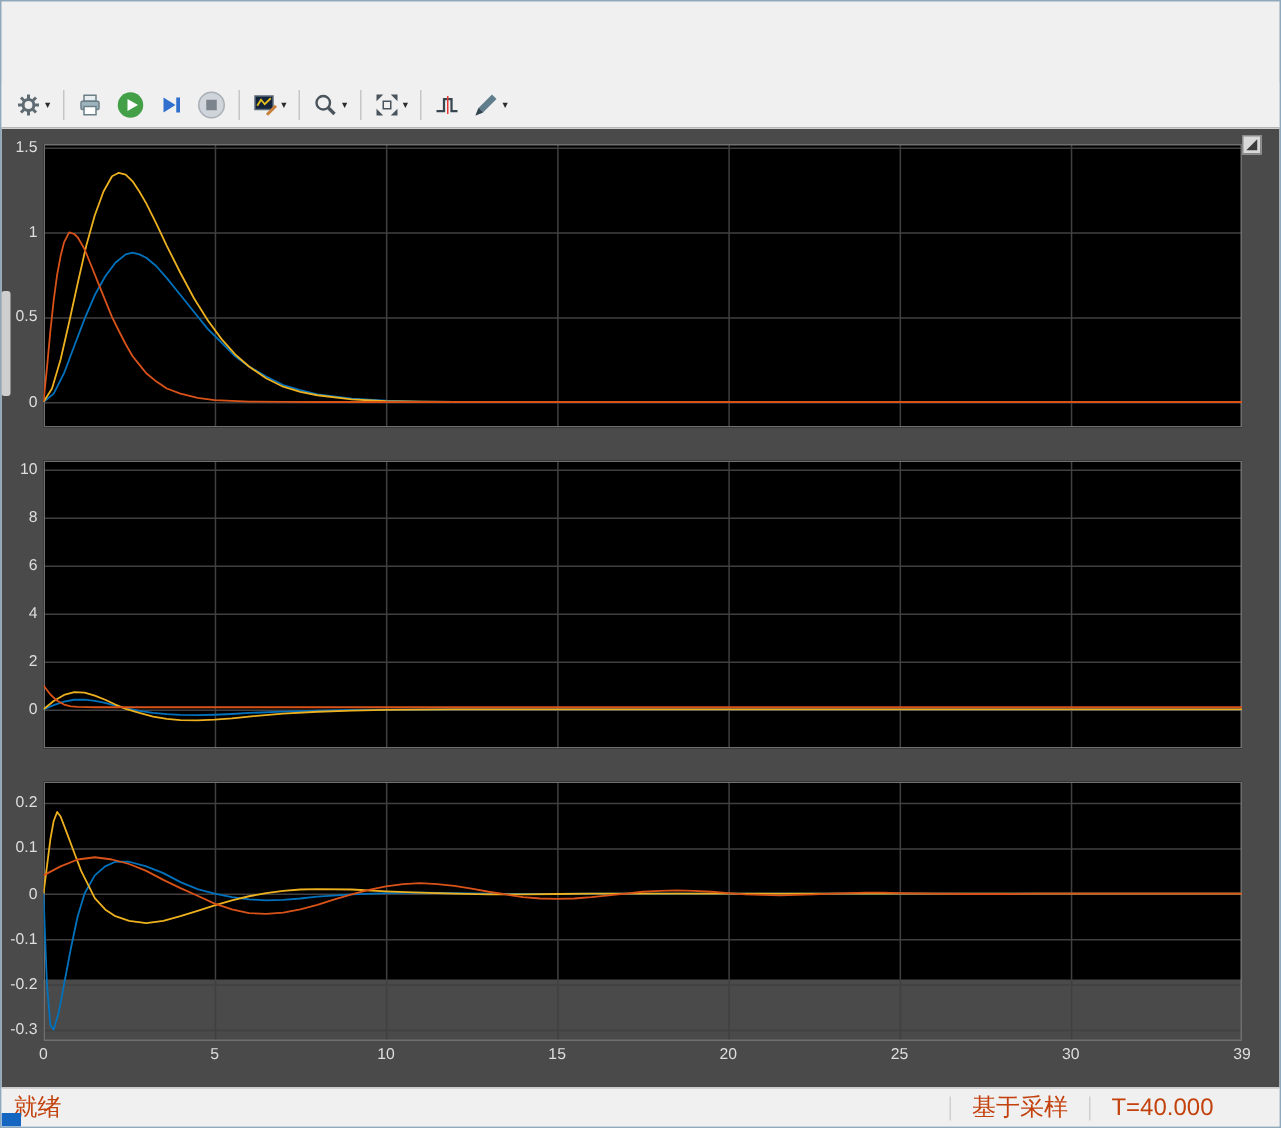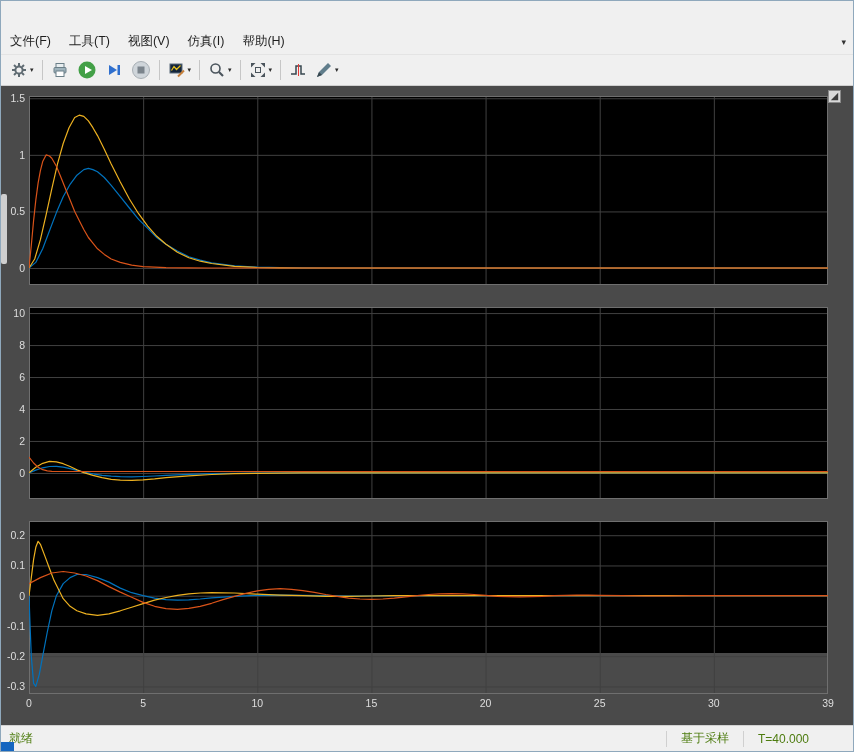--- a/index.html
+++ b/index.html
@@ -32,47 +32,39 @@
   .plotpanel { position:absolute; top:84px; left:0; right:0; bottom:26px; background:#4a4a4a; border-top:1px solid #cfcfcf; }
   .plotrow { position:absolute; left:0; width:100%; }
   .ylabels { position:absolute; left:0; top:0; width:26px; height:100%; }
   .ylabels span { position:absolute; right:2px; font-size:10.5px; line-height:12px; color:#dedede; }
   .axes { position:absolute; left:28px; top:0; width:799px; height:100%; background:#000; }
   .xlabels { position:absolute; left:28px; top:611px; width:799px; height:14px; }
   .xlabels span { position:absolute; transform:translateX(-50%); font-size:10.5px; color:#dedede; }
   .axesmenu { position:absolute; top:4px; right:12px; width:13px; height:13px; background:#d9d9d9; border:1px solid #8a8a8a; display:flex; align-items:center; justify-content:center; }
 
   
-  .statusbar { position:absolute; left:0; right:0; bottom:0; height:26px; background:#f0f0f0; border-top:1px solid #d2d2d2; display:flex; align-items:center; font-size:12px; color:#4d7c0f; }
+  .statusbar { position:absolute; left:0; right:0; bottom:0; height:26px; background:#f0f0f0; border-top:1px solid #d2d2d2; display:flex; align-items:center; font-size:16px; color:#c2410c; }
   .status-left { padding-left:8px; }
   .status-right { margin-left:auto; display:flex; align-items:center; gap:14px; padding-right:44px; }
   .status-sep { width:1px; height:16px; background:#d0d0d0; }
 
   
   .watermark { position:absolute; right:8px; bottom:2px; text-align:right; font-size:13px; line-height:15px; color:rgba(150,150,150,.92); pointer-events:none; z-index:10; }
   .watermark .wm2 { color:rgba(112,128,144,.92); }
 
   
   .scroll-artifact { position:absolute; left:0; top:193px; width:6px; height:70px; background:#cfcfcf; border-radius:2px; z-index:4; }
   .page-artifact { position:absolute; left:0; bottom:0; width:13px; height:9px; background:#1566c0; z-index:11; }
 </style>
 </head>
 <body>
 
 <div id="window">
 
 
-  <div class="menubar">
-    <div class="menu-item">文件(F)</div>
-    <div class="menu-item">工具(T)</div>
-    <div class="menu-item">视图(V)</div>
-    <div class="menu-item">仿真(I)</div>
-    <div class="menu-item">帮助(H)</div>
-    <span class="menu-overflow">▾</span>
-  </div>
 
   <div class="toolbar">
     <div class="tb-btn">
       <span class="tb-ic">
         <svg width="18" height="18" viewBox="0 0 18 18">
             <g stroke="#5f6b72" stroke-width="2">
               <line x1="9" y1="2" x2="9" y2="5"></line>
               <line x1="9" y1="13" x2="9" y2="16"></line>
               <line x1="2" y1="9" x2="5" y2="9"></line>
               <line x1="13" y1="9" x2="16" y2="9"></line>

